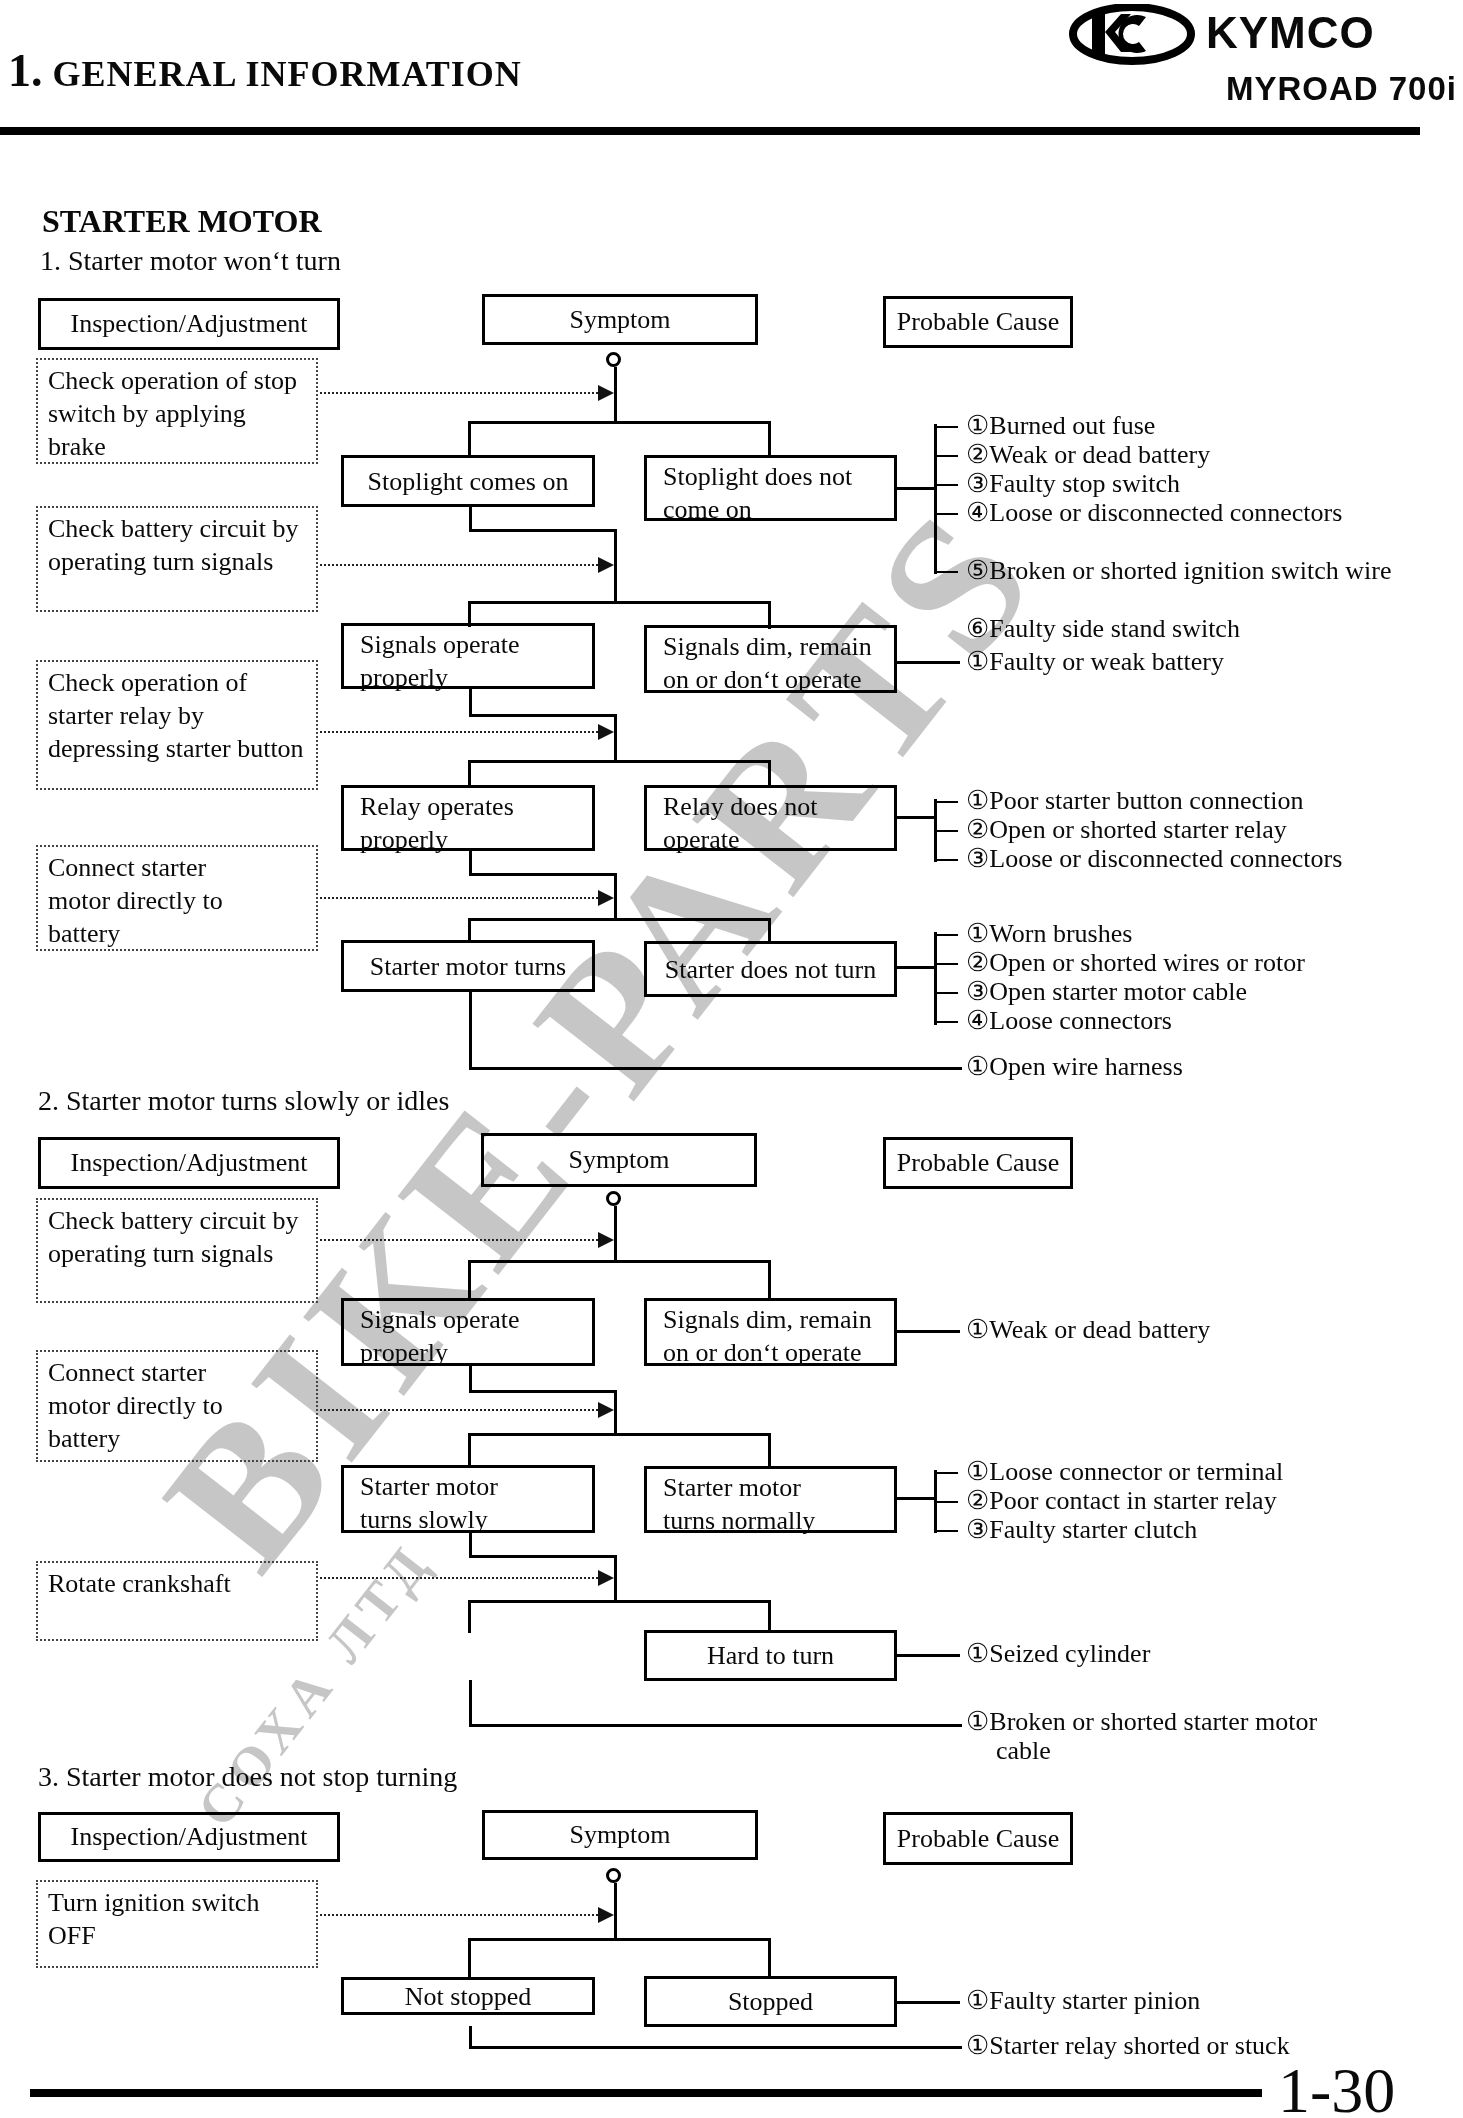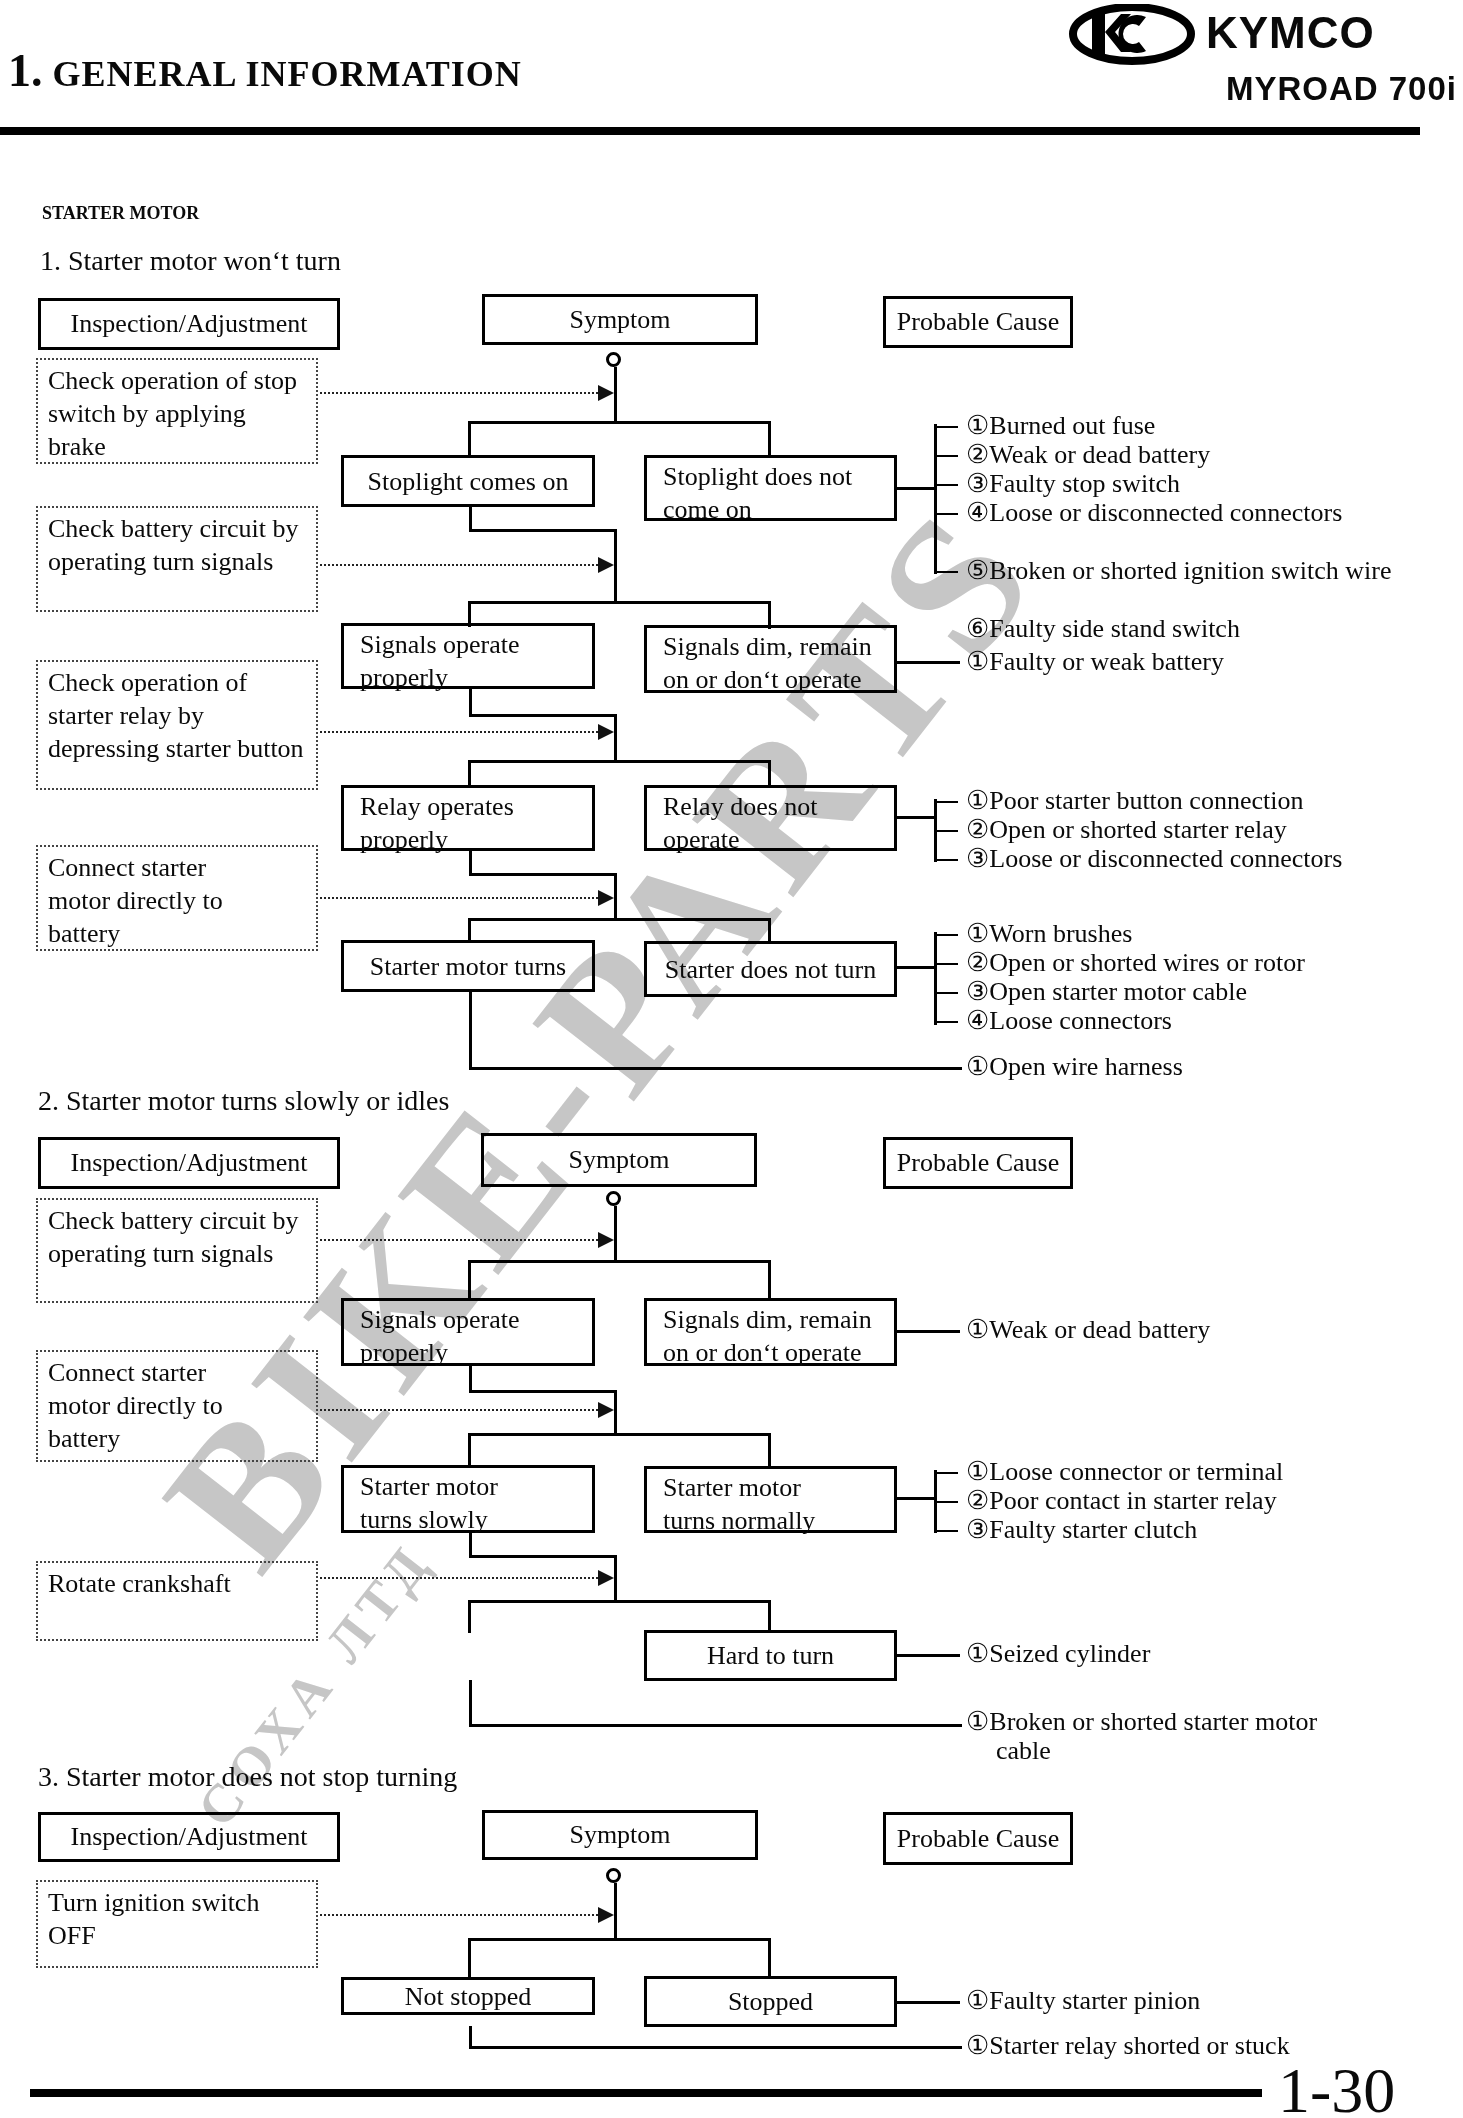--- a/index.html
+++ b/index.html
@@ -13,21 +13,21 @@
   .ct{position:absolute;z-index:2;}
   
   .chapline{display:flex;align-items:baseline;gap:10px;}
   .chapno{font-size:46px;font-weight:bold;}
   .chaptitle{font-size:36px;font-weight:bold;letter-spacing:1px;}
   .brand{font-family:"Liberation Sans","DejaVu Sans",sans-serif;font-weight:900;font-size:44px;letter-spacing:1px;}
   .model{font-family:"Liberation Sans","DejaVu Sans",sans-serif;font-weight:bold;font-size:33px;letter-spacing:1px;}
   .rule{background:#000;}
   
   .sectitle{font-size:28px;white-space:nowrap;}
-  .doctitle{font-size:18px;font-weight:bold;white-space:nowrap;}
+  .doctitle{font-size:32px;font-weight:bold;white-space:nowrap;}
   
   .hbox{border:3px solid #000;display:flex;align-items:center;justify-content:center;
         font-size:26px;background:transparent;box-sizing:border-box;}
   .fbox{border:3px solid #000;font-size:26px;line-height:33px;background:transparent;
         box-sizing:border-box;padding:2px 8px 0 16px;}
   .fbox.center{display:flex;align-items:center;justify-content:center;padding:0;}
   .dbox{border:2px dotted #444;font-size:26px;line-height:33px;background:transparent;
         box-sizing:border-box;padding:4px 6px 0 10px;}
   
   .ln{background:#000;}

